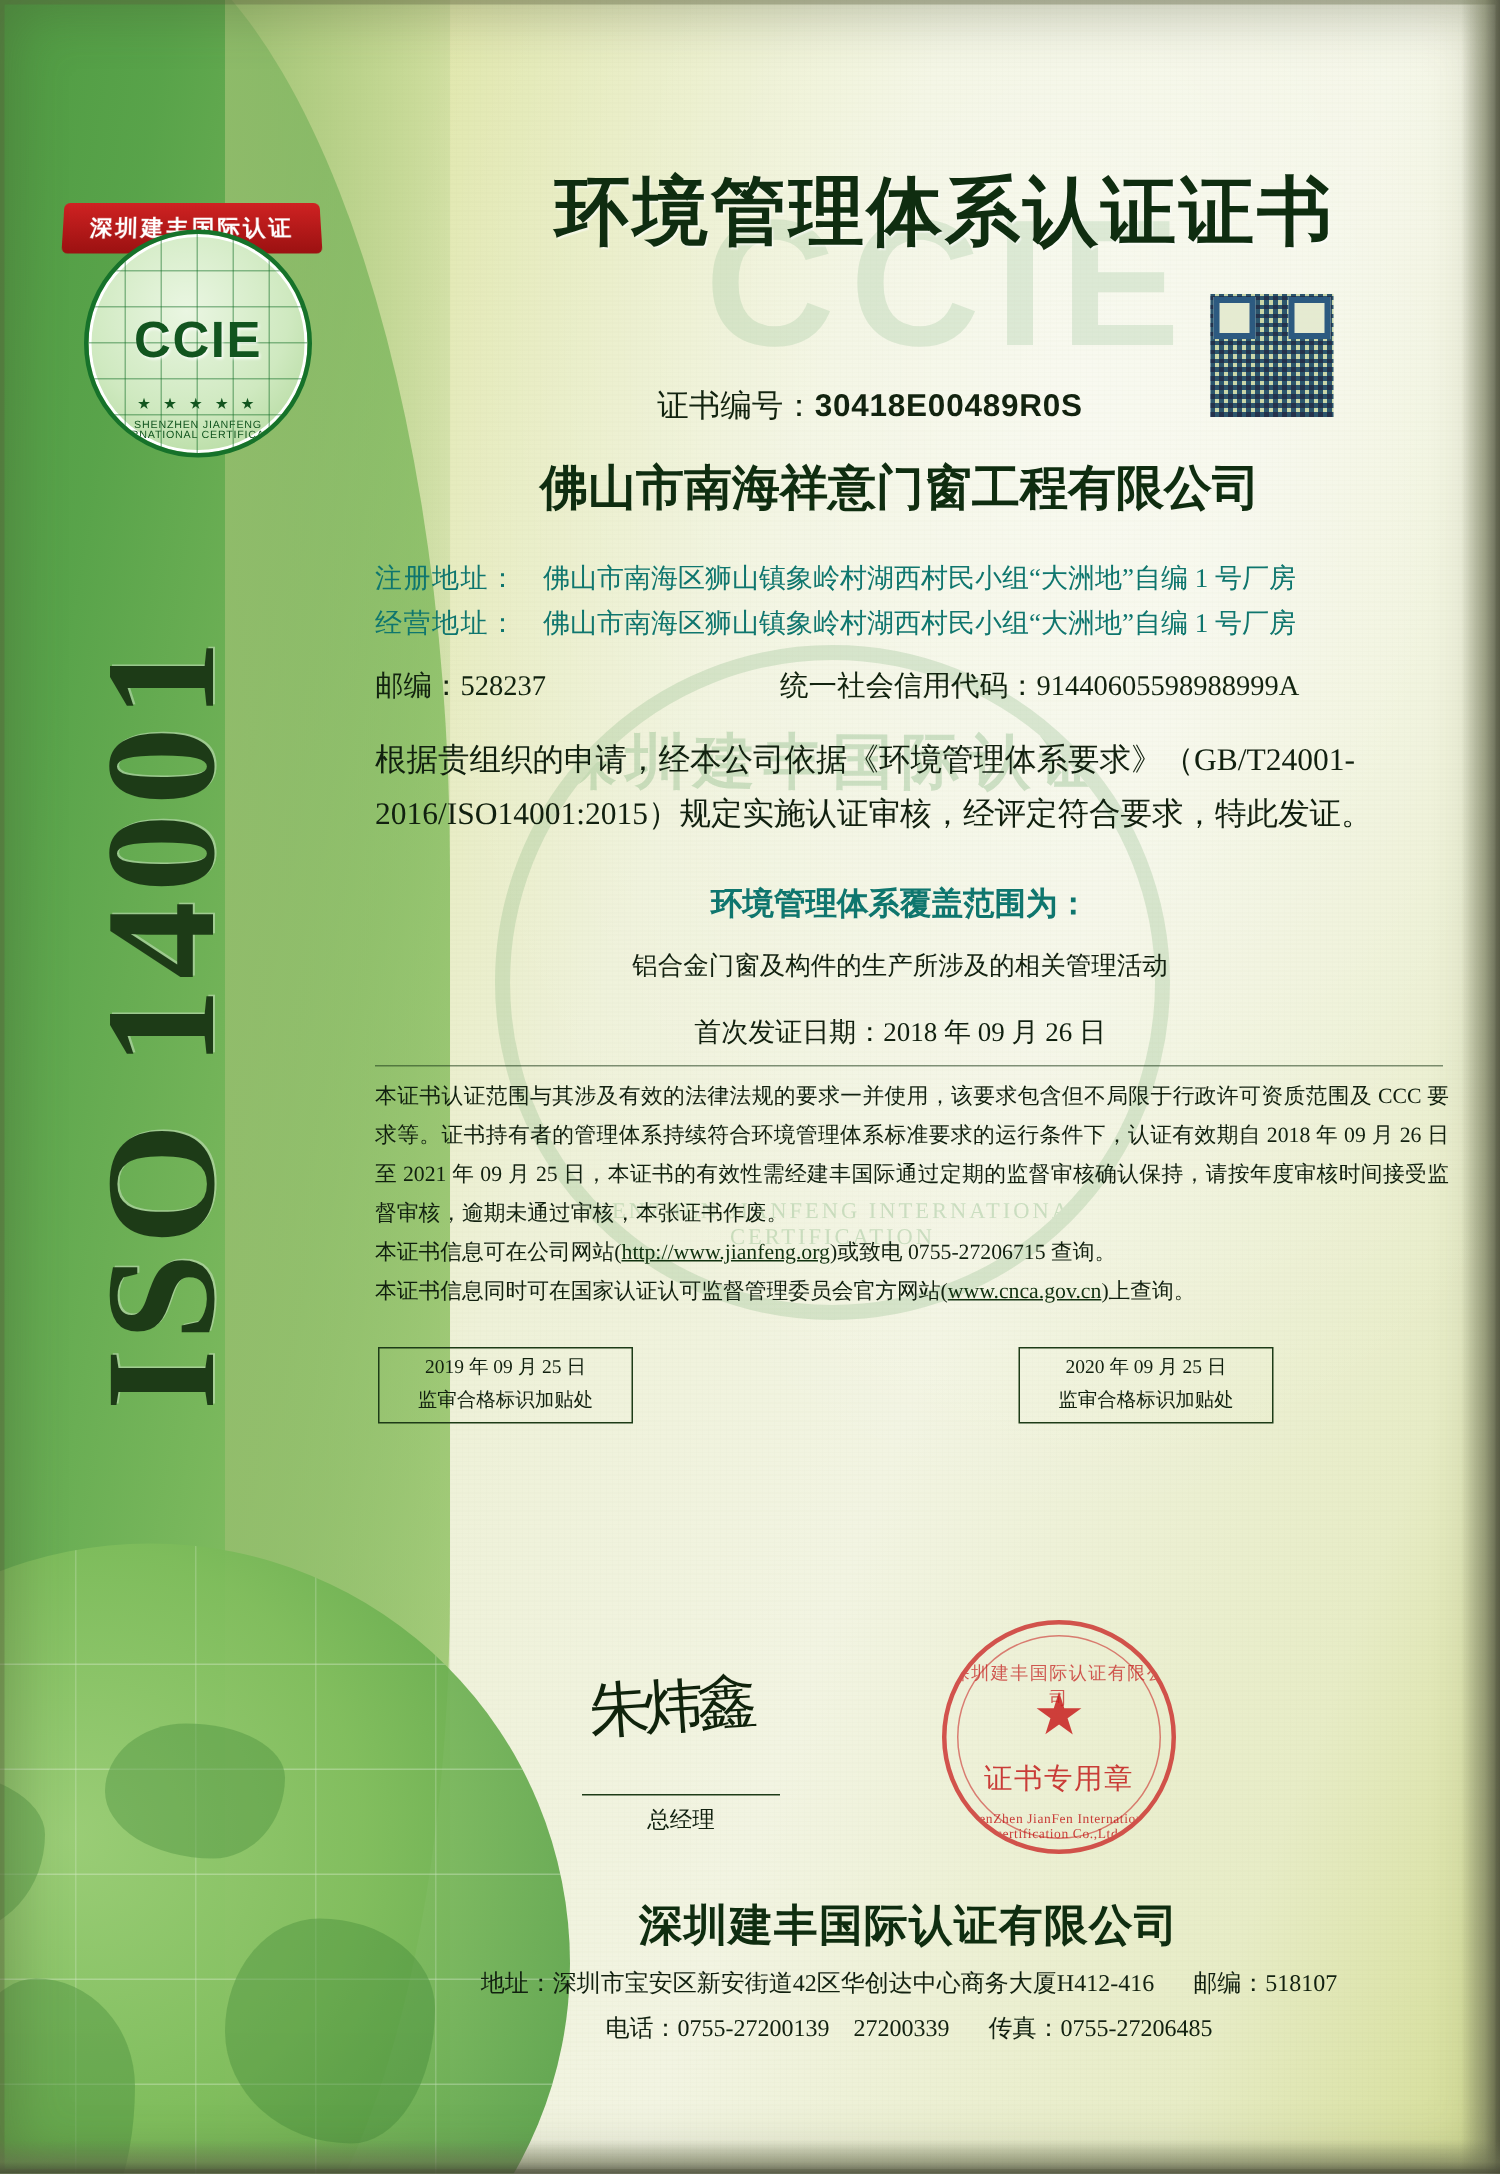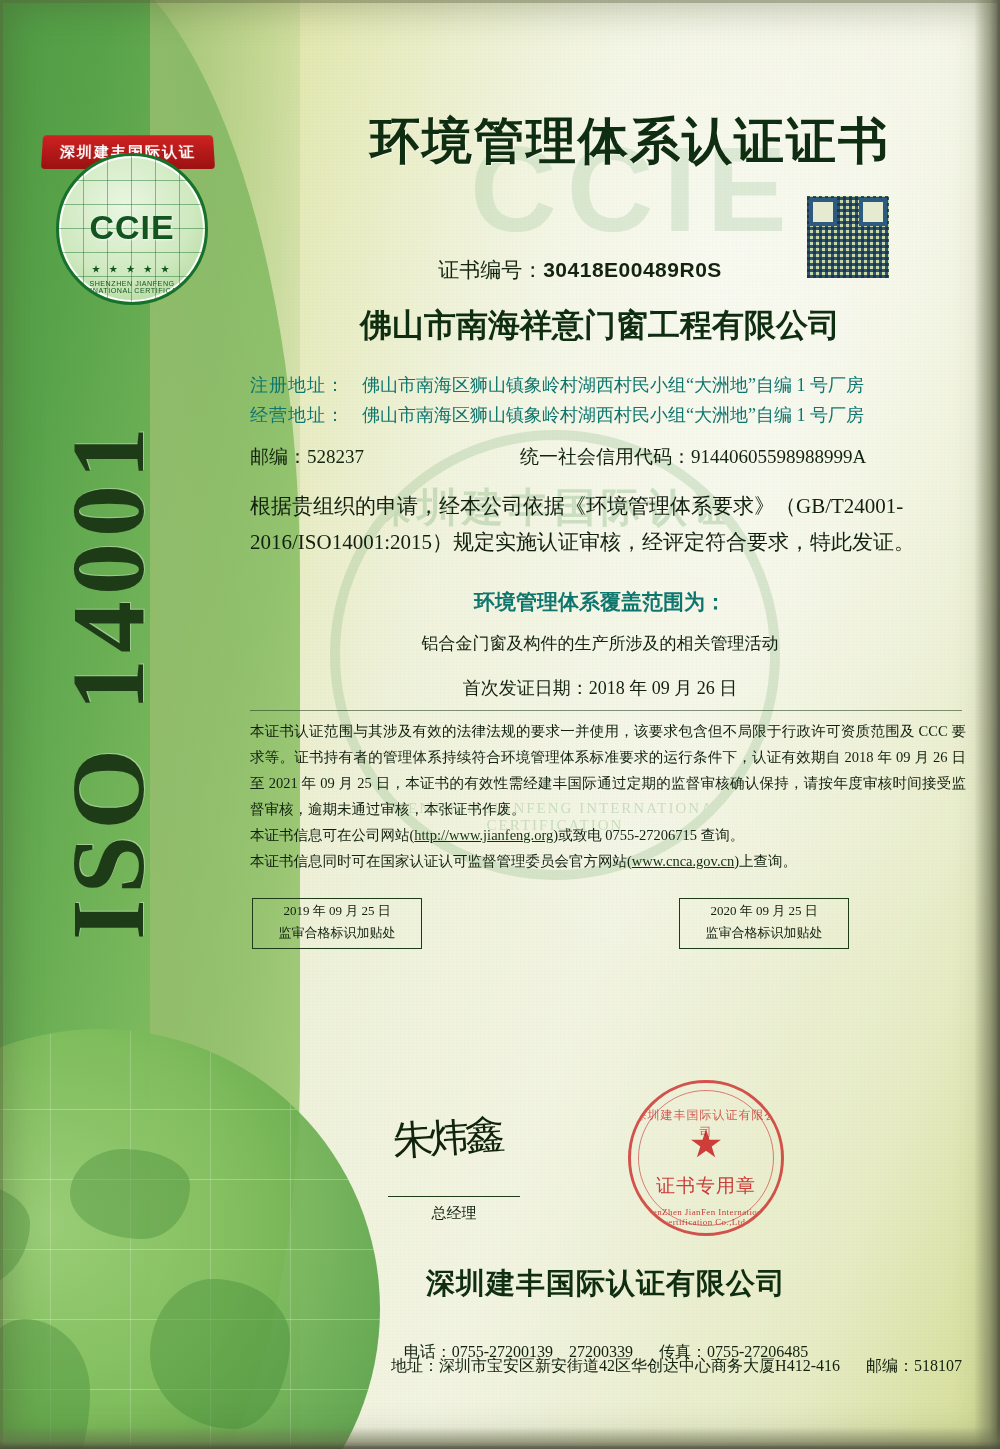--- a/index.html
+++ b/index.html
@@ -486,21 +486,21 @@
     letter-spacing: 1px;
   }
   .footer-line {
     position: absolute;
     left: 250px;
     width: 712px;
     text-align: center;
     font-size: 16px;
     color: #11200f;
   }
-  .f1 { top: 1356px; text-align: right; }
+  .f1 { top: 1312px; }
   .f2 { top: 1342px; }
   .f3 { top: 1374px; font-family: "Liberation Serif", serif; letter-spacing: 1px; }
   .f1 .gap, .f2 .gap { display: inline-block; width: 26px; }
 </style>
 </head>
 <body>
 
 <div class="page">
   <div class="paper"></div>
   <div class="paper-noise"></div>

